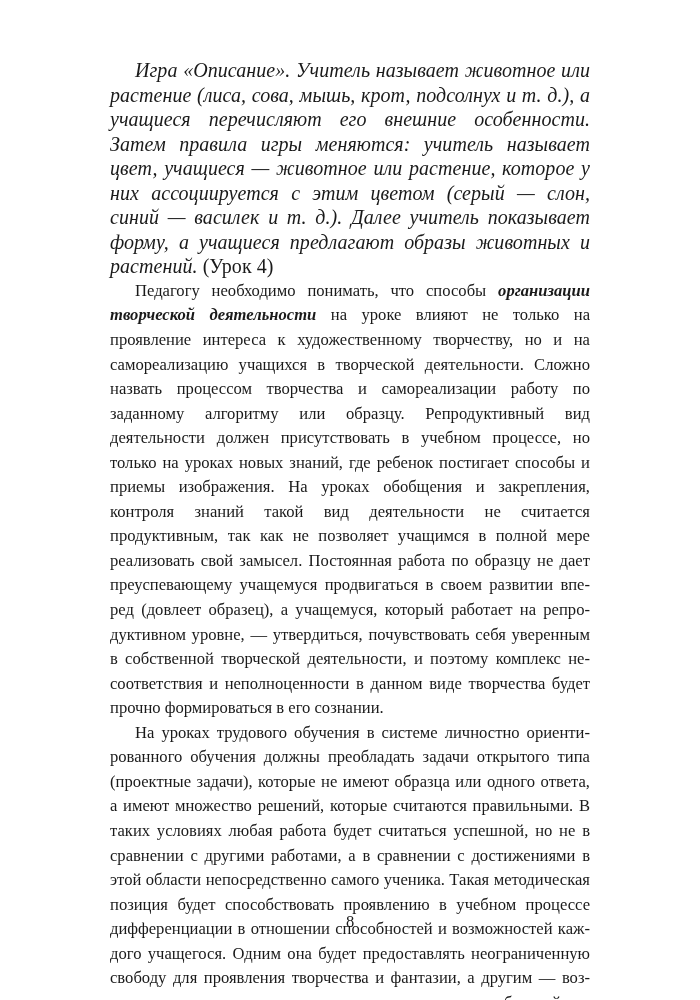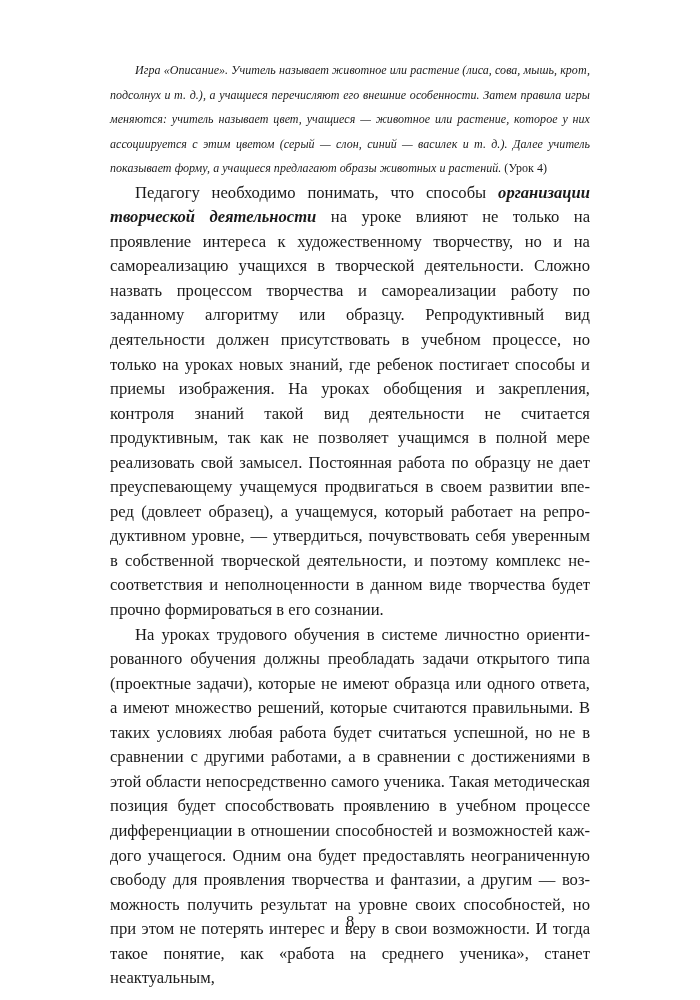--- a/index.html
+++ b/index.html
@@ -38,21 +38,21 @@
     text-justify: inter-word;
     font-size: 16.6px;
     line-height: 24.55px;
     text-indent: 25px;
     hyphens: manual;
     -webkit-hyphens: manual;
   }
 
   p.para.italic-quote {
     font-style: italic;
-    font-size: 12px;
+    font-size: 20px;
     letter-spacing: 0.05px;
   }
 
   p.para + p.para {
     margin-top: 0;
   }
 
   
   .bi {
     font-weight: bold;

